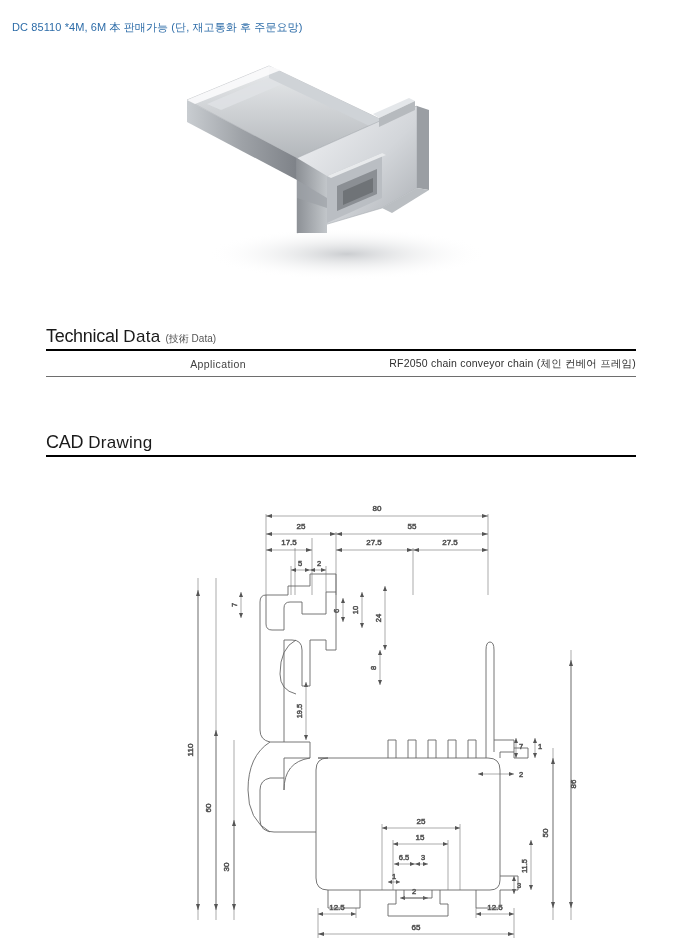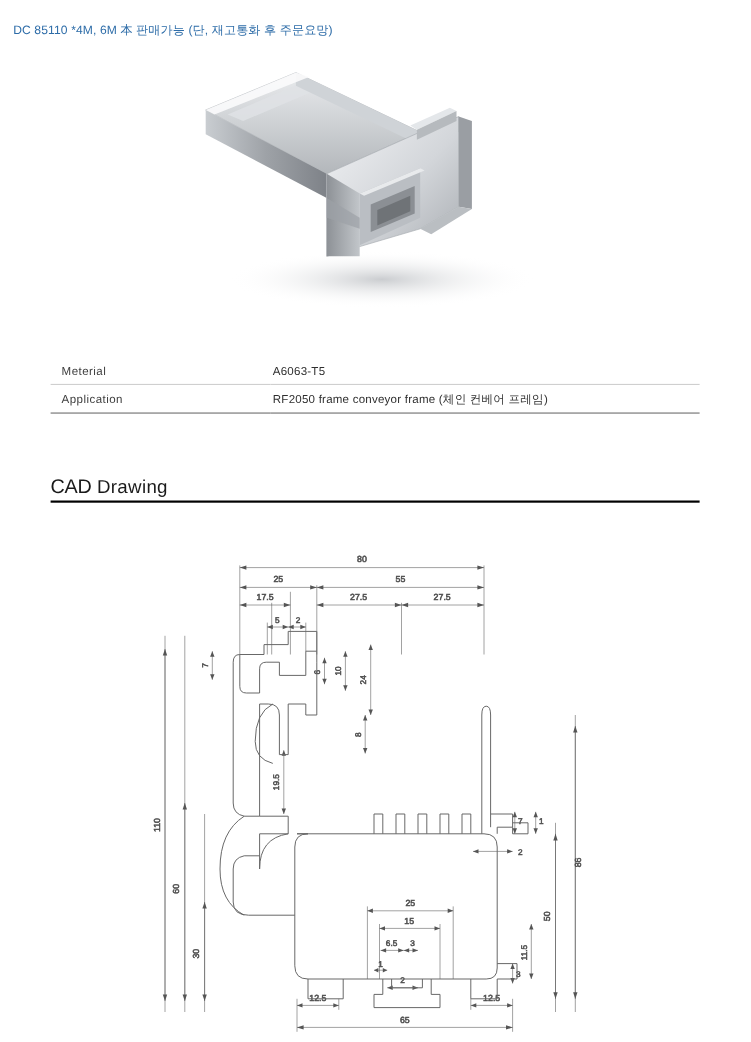--- a/index.html
+++ b/index.html
@@ -74,30 +74,31 @@
     border-bottom: 1px solid #cfcfcf;
     padding: 6px 0 5px 0;
     font-size: 10.5px;
     color: #404040;
     letter-spacing: 0.4px;
     vertical-align: middle;
     height: 22px;
   }
   table.tech td.label { width: 200px; padding-left: 10px; }
   table.tech td.value { padding-left: 2px; color: #2f2f2f; letter-spacing: 0.2px;}
-  table.tech tr:last-child td { border-bottom: 1px solid #6e6e6e; }
+  table.tech tr:last-child td { border-bottom: 1px solid #6e6e6e; text-align: right; }
 
   
   .cad-block { top: 432px; }
   .cad-area {
     position: absolute;
     top: 490px;
     left: 0;
     width: 683px;
     height: 455px;
+    padding-left: 48px;
   }
   .cad-svg { display:block; }
 
   text { font-family: "Liberation Sans", sans-serif; }
 </style>
 </head>
 <body>
 
 <div class="page-header">DC 85110 *4M, 6M 本 판매가능 (단, 재고통화 후 주문요망)</div>
 
@@ -154,29 +155,28 @@
     <polygon points="120,122 150,140 150,150 120,140" fill="#9da1a6" opacity="0.7"></polygon>
 
     <polygon points="240,48 252,52 252,132 240,130" fill="#9a9ea3"></polygon>
     <polygon points="205,150 240,130 252,132 215,155" fill="#babec2"></polygon>
 
     <polygon points="92,8 104,12 18,46 10,42" fill="#fbfbfc" opacity="0.9"></polygon>
   </svg>
 </div>
 
 <div class="section tech-block">
+  <div class="section-title">
+    <span class="lead">Technical</span><span> Data </span><span class="sub">(技術 Data)</span>
+  </div>
   <table class="tech">
     <tbody>
       <tr>
-        <td class="label">Meterial</td>
-        <td class="value">A6063-T5</td>
-      </tr>
-      <tr>
         <td class="label">Application</td>
-        <td class="value">RF2050 frame conveyor frame (체인 컨베어 프레임)</td>
+        <td class="value">RF2050 chain conveyor chain (체인 컨베어 프레임)</td>
       </tr>
     </tbody>
   </table>
 </div>
 
 <div class="section cad-block">
   <div class="section-title">
     <span class="lead">CAD</span><span> Drawing</span>
   </div>
 </div>

